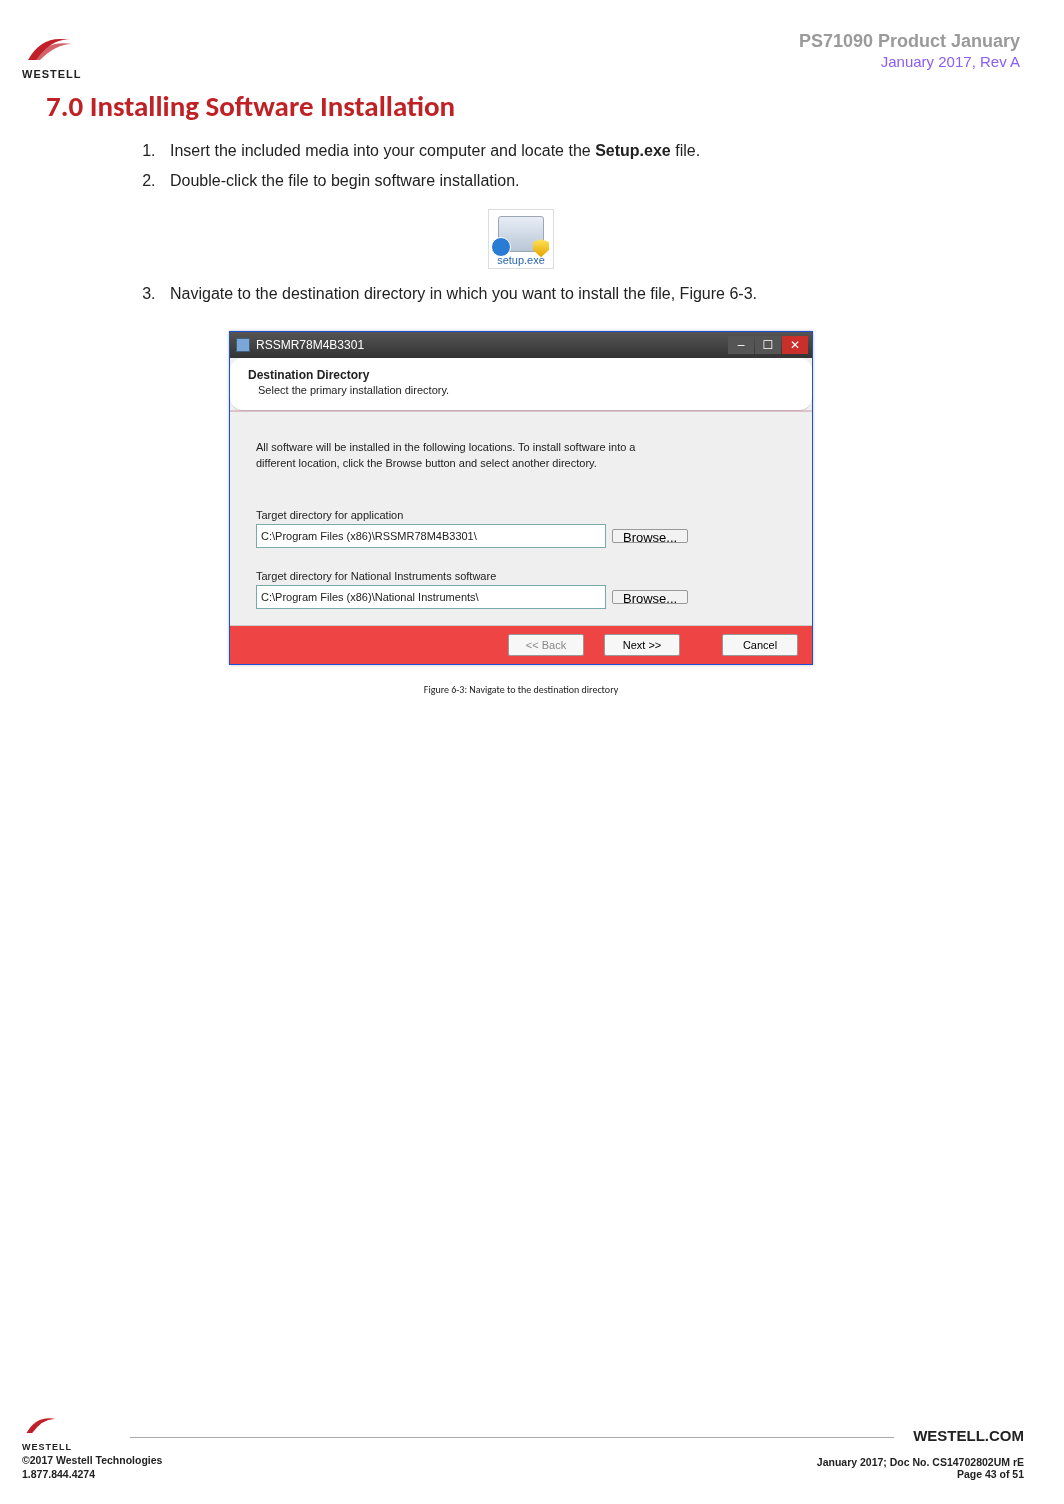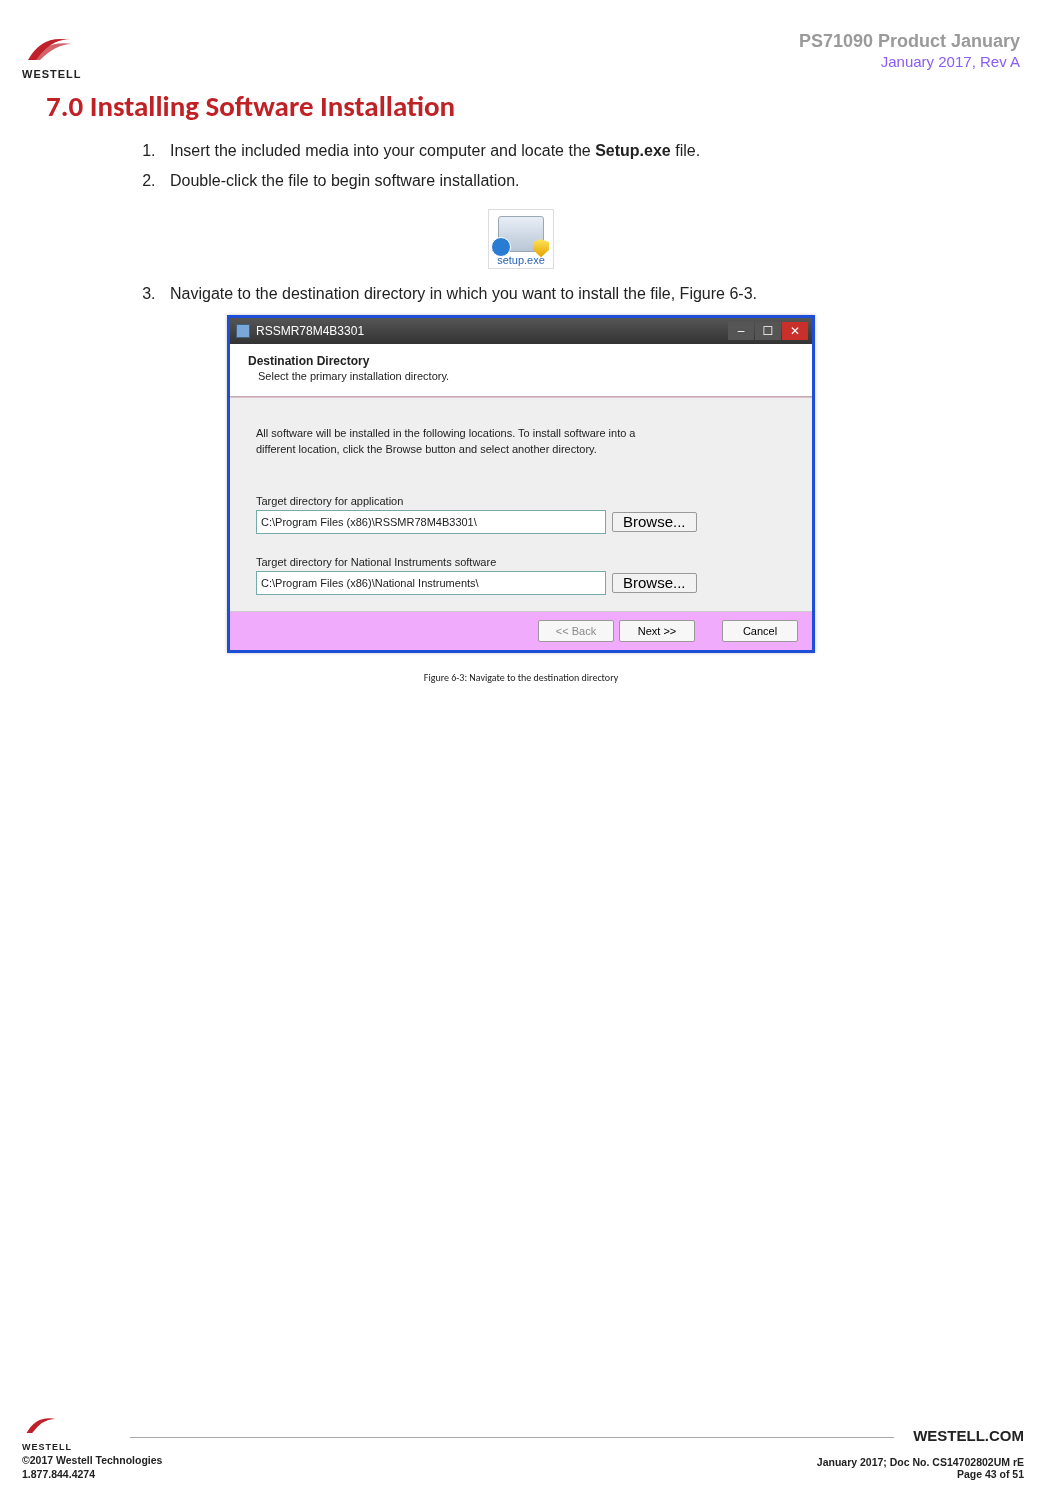--- a/index.html
+++ b/index.html
@@ -91,23 +91,23 @@
     width:16px;height:18px;
     background:linear-gradient(#ffe45a,#e6a200);
     clip-path: polygon(50% 0,100% 15%,100% 60%,50% 100%,0 60%,0 15%);
   }
   .setup-name {
     font-size: 11px; color:#2a65b0; text-align:center;
   }
   
   .dialog-outer{
     width:582px;
-    margin:6px auto 0 auto;
+    margin:22px auto 0 auto;
     box-shadow:0 0 3px rgba(0,0,0,.25);
-    border:3px solid #1d4ed8;
+    border:1px solid #1d4ed8;
     background:#efefef;
   }
   .titlebar{
     height:26px;
     background:linear-gradient(#555,#333);
     display:flex; align-items:center; justify-content:space-between;
     padding:0 4px 0 6px;
   }
   .titlebar-left{ display:flex; align-items:center; gap:6px;}
   .titlebar-icon{
@@ -119,20 +119,21 @@
   .titlebar-btns{ display:flex; gap:1px;}
   .tb-btn{
     width:26px;height:18px; font-size:12px; line-height:18px; text-align:center;
     color:#fff; background:#555;
   }
   .tb-btn.close{ background:#c9302c;}
   .dialog-hdr{
     background:#fff; padding:10px 14px 14px 18px;
     border-bottom:1px solid #ccc;
     position:relative;
+    border-radius:13px;
   }
   .dialog-hdr::after{
     content:'';
     position:absolute;left:0;right:0;bottom:-2px;height:2px;
     background:linear-gradient(#c8506f,#8a3350);
     opacity:.25;
   }
   .dlg-h1{font-size:12px;font-weight:bold;margin:0 0 2px 0;}
   .dlg-sub{font-size:11px;margin-left:10px;}
   .dlg-body{padding:30px 26px 16px 26px;font-size:11px;}
@@ -141,28 +142,28 @@
   .field-group + .field-group{margin-top:22px;}
   .field-lbl{font-size:11px;margin-bottom:3px;}
   .field-row{display:flex;align-items:center;gap:6px;}
   .path-input{
     flex:0 0 340px; height:20px; font-size:11px;
     border:1px solid #7aa; background:#fff; padding:1px 4px;
     font-family: Tahoma, Arial, sans-serif;
     color:#222;
   }
   .browse-btn{
-    height:20px; font-size:15px; padding:0 10px;
+    height:14px; font-size:13px; padding:0 10px;
     background:#f2f2f2; border:1px solid #999; border-radius:2px;
   }
   .dlg-footer{
     border-top:1px solid #ccc;
-    display:flex; justify-content:flex-end; gap:5px;
+    display:flex; justify-content:flex-end; gap:20px;
     padding:8px 14px;
-    background:#f0abfc;
+    background:#ef4444;
   }
   .nav-btn{
     height:22px; min-width:76px; font-size:11px;
     background:#f7f7f7; border:1px solid #999; border-radius:2px;
   }
   .nav-btn.disabled{color:#888;}
   .fig-caption{
     text-align:center;
     font-size:10px;
     font-family: Calibri, Arial, sans-serif;

